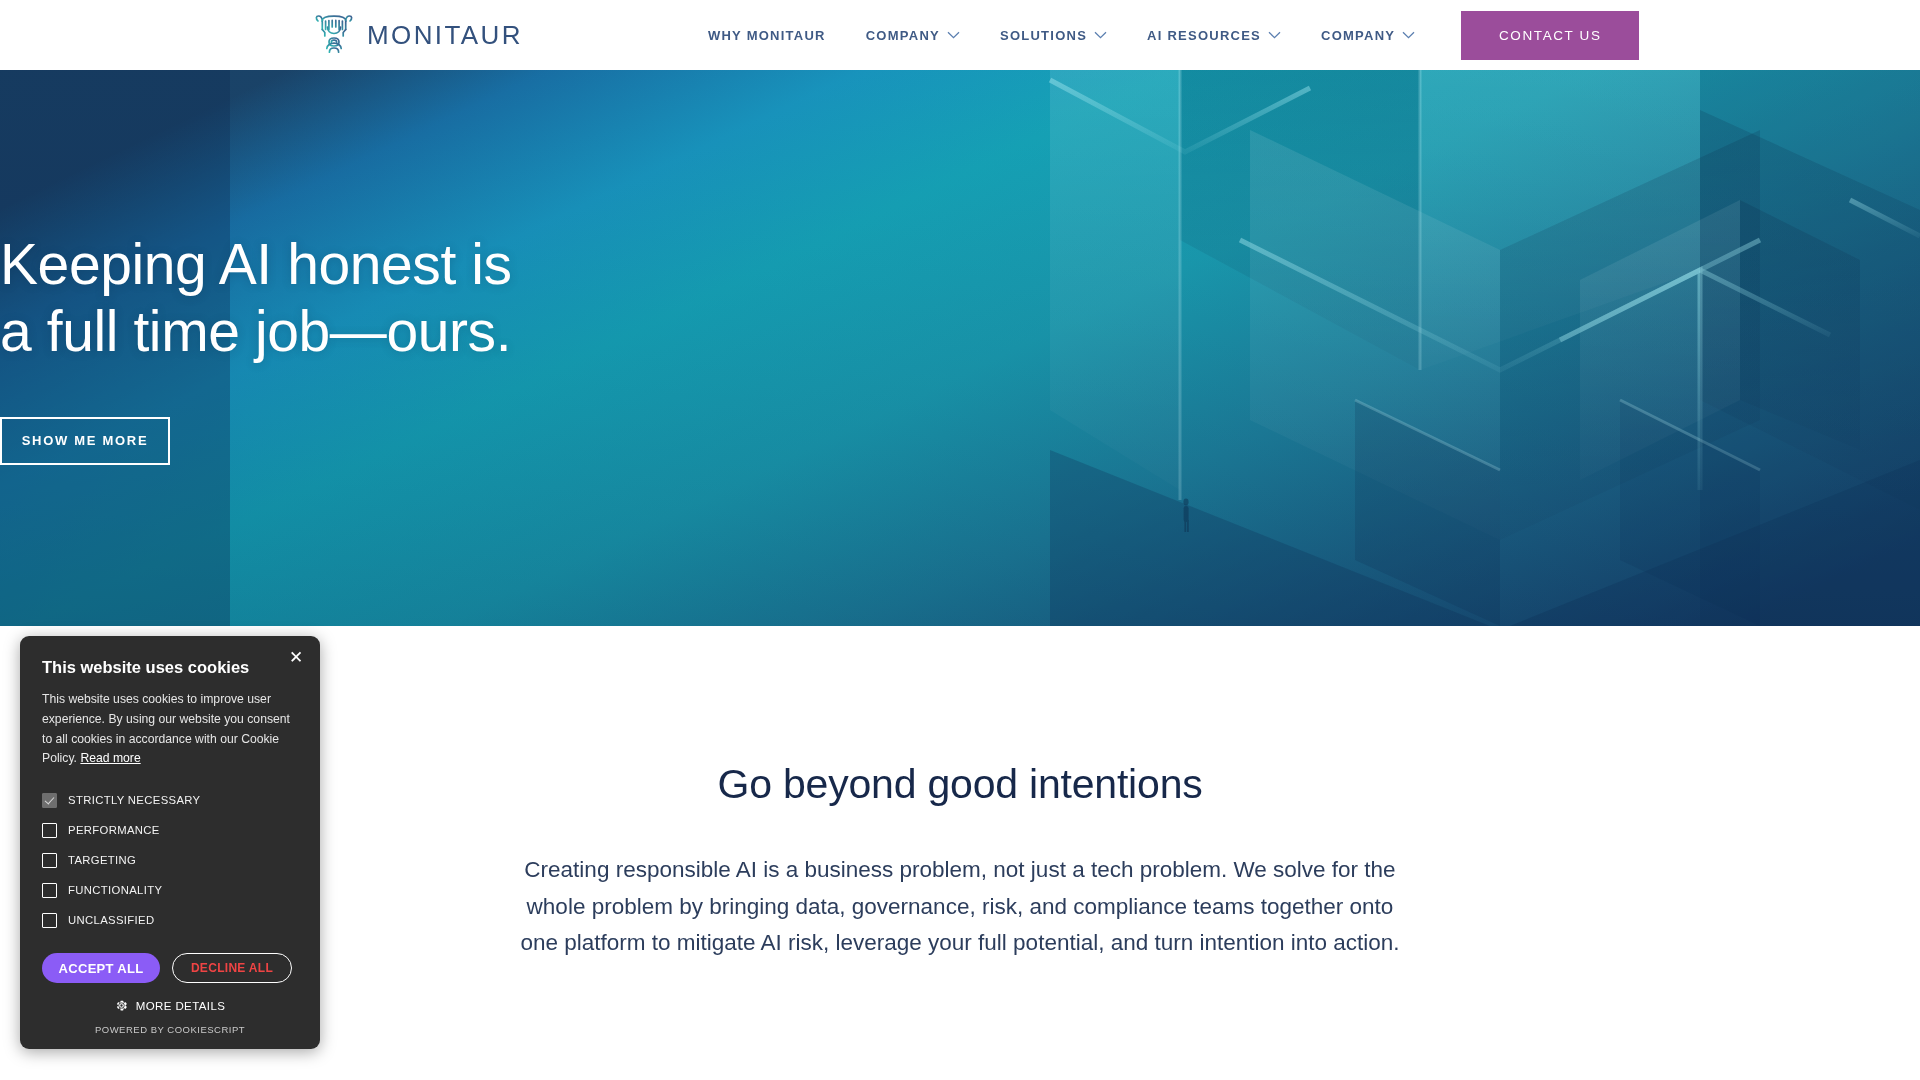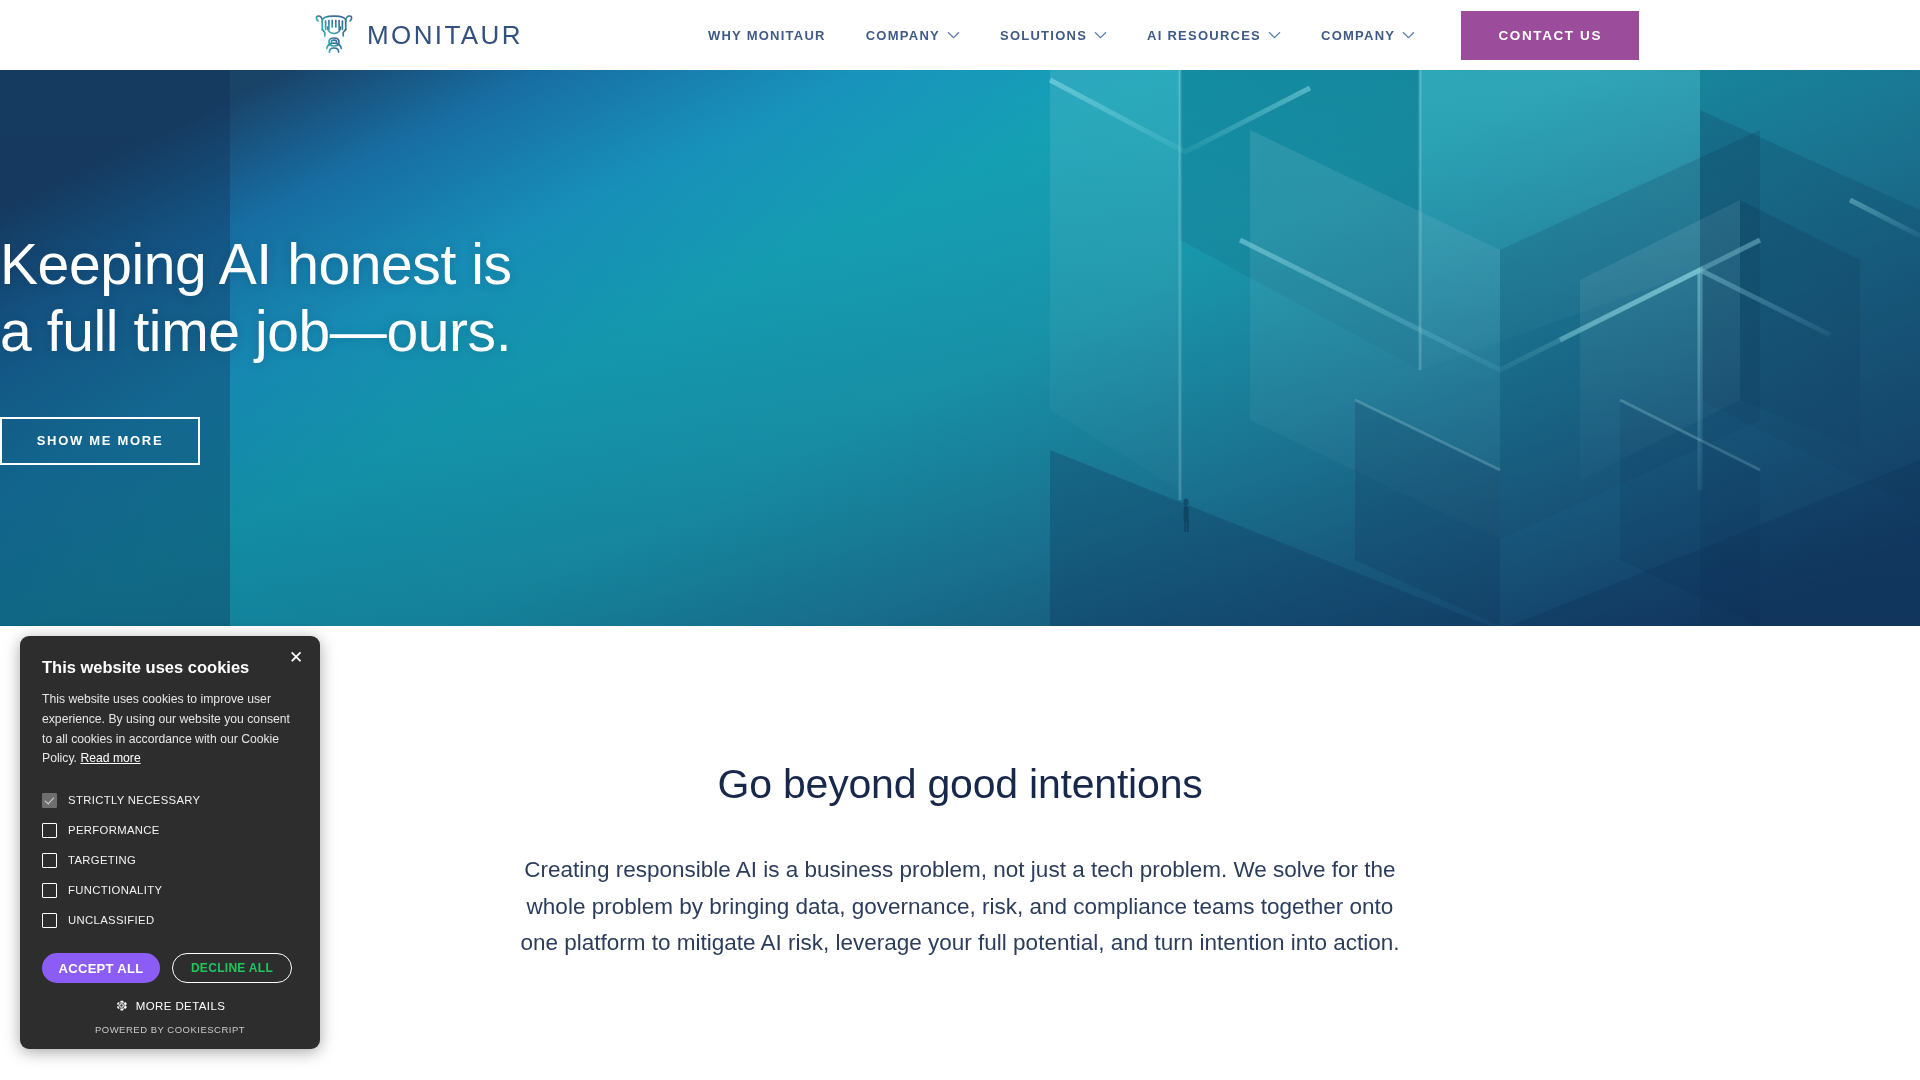--- a/index.html
+++ b/index.html
@@ -54,21 +54,21 @@
 
   .contact-btn {
     margin-left:46px;
     width:178px;
     height:49px;
     background:#9b4d9b;
     color:#ffffff;
     border:none;
     font-size:13.5px;
     letter-spacing:1.6px;
-    font-weight:700;
+    font-weight:400;
     font-family:inherit;
     cursor:pointer;
     display:flex;
     align-items:center;
     justify-content:center;
   }
 
   
   .hero {
     position:relative;
@@ -89,21 +89,21 @@
     color:#ffffff;
     font-size:57px;
     line-height:1.17;
     font-weight:400;
     letter-spacing:-0.4px;
     text-shadow:0 1px 10px rgba(0,40,70,.22);
   }
   .hero-title .l2 { display:block; }
   .hero-btn {
     margin-top:52px;
-    width:200px;
+    width:170px;
     height:48px;
     border:2px solid #ffffff;
     background:transparent;
     color:#ffffff;
     font-size:13px;
     letter-spacing:1.7px;
     font-weight:700;
     font-family:inherit;
     cursor:pointer;
     display:flex;
@@ -223,21 +223,21 @@
     letter-spacing:.3px;
     font-family:inherit;
     cursor:pointer;
   }
   .btn-decline {
     flex:none;
     width:120px; height:30px;
     background:transparent;
     border:1.4px solid #ffffff;
     border-radius:16px;
-    color:#22c55e;
+    color:#ef4444;
     font-size:12px;
     font-weight:700;
     letter-spacing:.3px;
     font-family:inherit;
     cursor:pointer;
   }
   .show-details {
     display:flex;
     align-items:center;
     justify-content:center;

